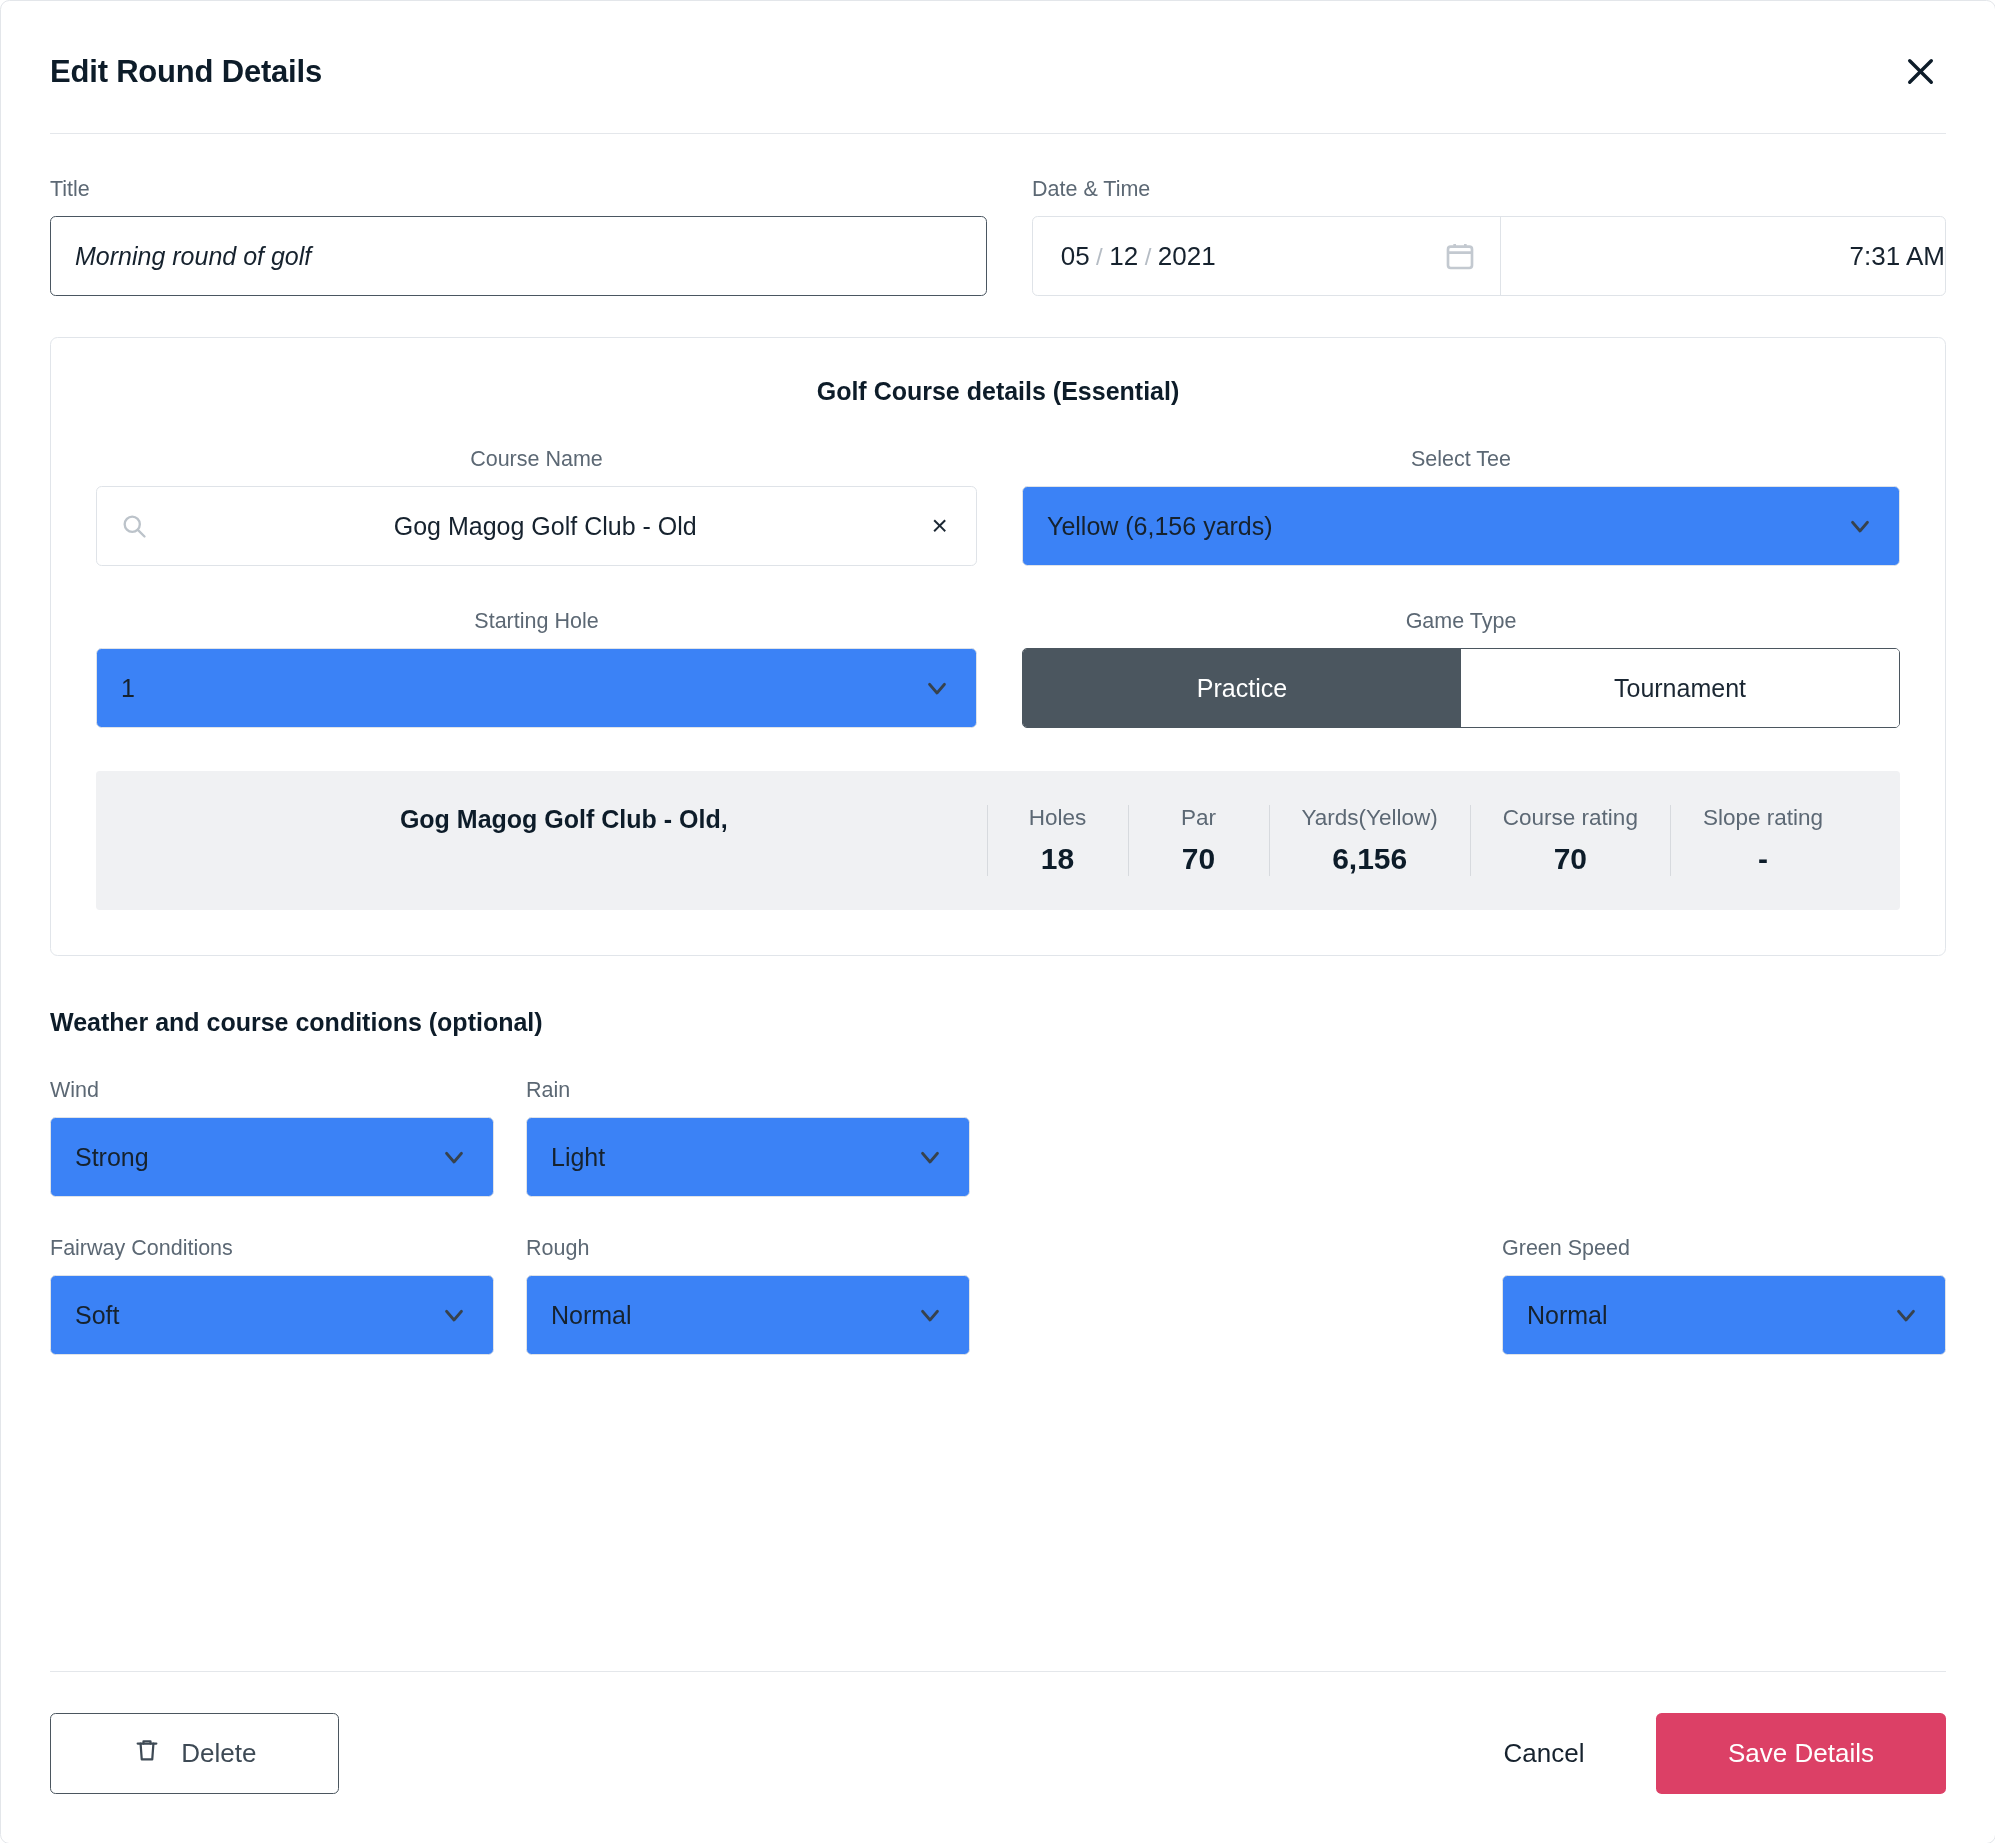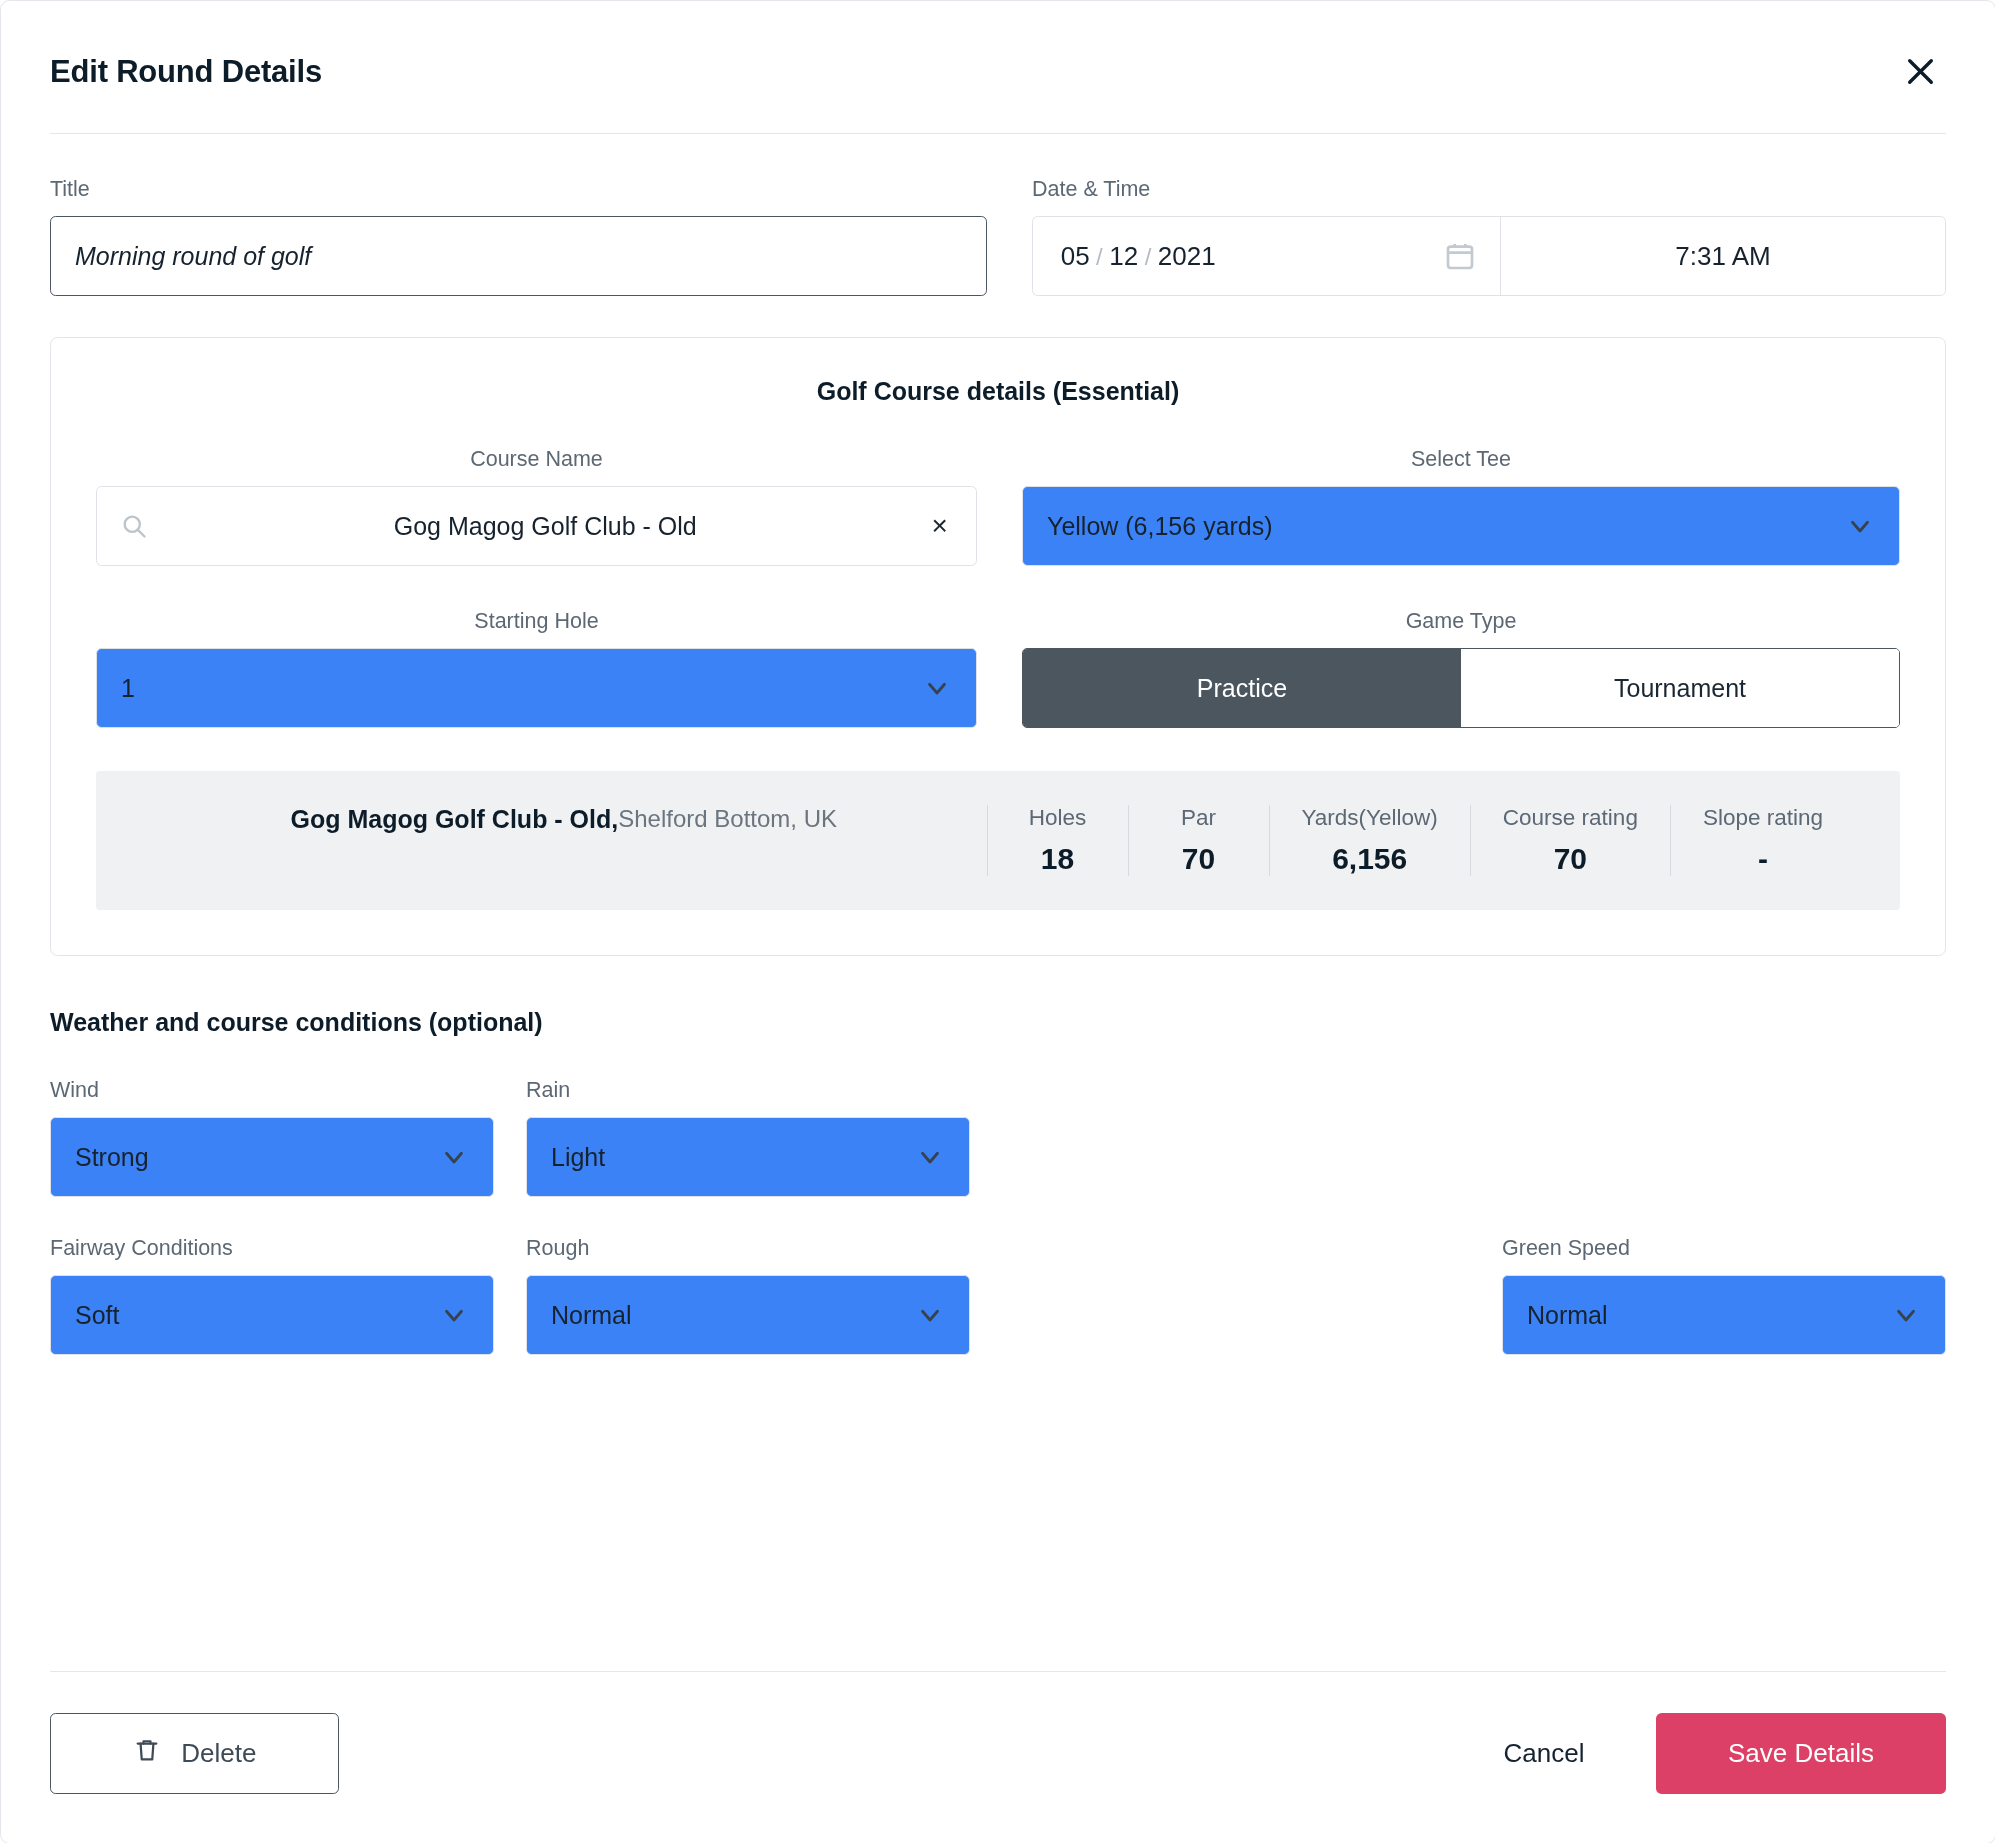--- a/index.html
+++ b/index.html
@@ -95,21 +95,21 @@
     align-items: baseline;
     font-size: 26px;
     color: #16222e;
   }
   .date-seg { padding: 0 3.7px; }
   .date-sep { color: #b5bcc4; font-size: 24px; padding: 0 2.8px; }
   .time-part {
     flex: 1;
     display: flex;
     align-items: center;
-    justify-content: center;
+    justify-content: flex-end;
     font-size: 26px;
     color: #16222e;
   }
 
   
   .course-card {
     margin-top: 41px;
     border: 0.9px solid #e1e5ea;
     border-radius: 7.5px;
     padding: 39px 45px 45px 45px;
@@ -408,21 +408,20 @@
         <div class="segmented">
           <div class="seg active">Practice</div>
           <div class="seg">Tournament</div>
         </div>
       </div>
     </div>
 
     <div class="stats-bar">
       <div class="stats-name">
         <div class="n1">Gog Magog Golf Club - Old,</div>
-        <div class="n2">Shelford Bottom, UK</div>
       </div>
       <div class="stat-cell">
         <span class="s-label">Holes</span>
         <span class="s-value">18</span>
       </div>
       <div class="stat-cell">
         <span class="s-label">Par</span>
         <span class="s-value">70</span>
       </div>
       <div class="stat-cell">

